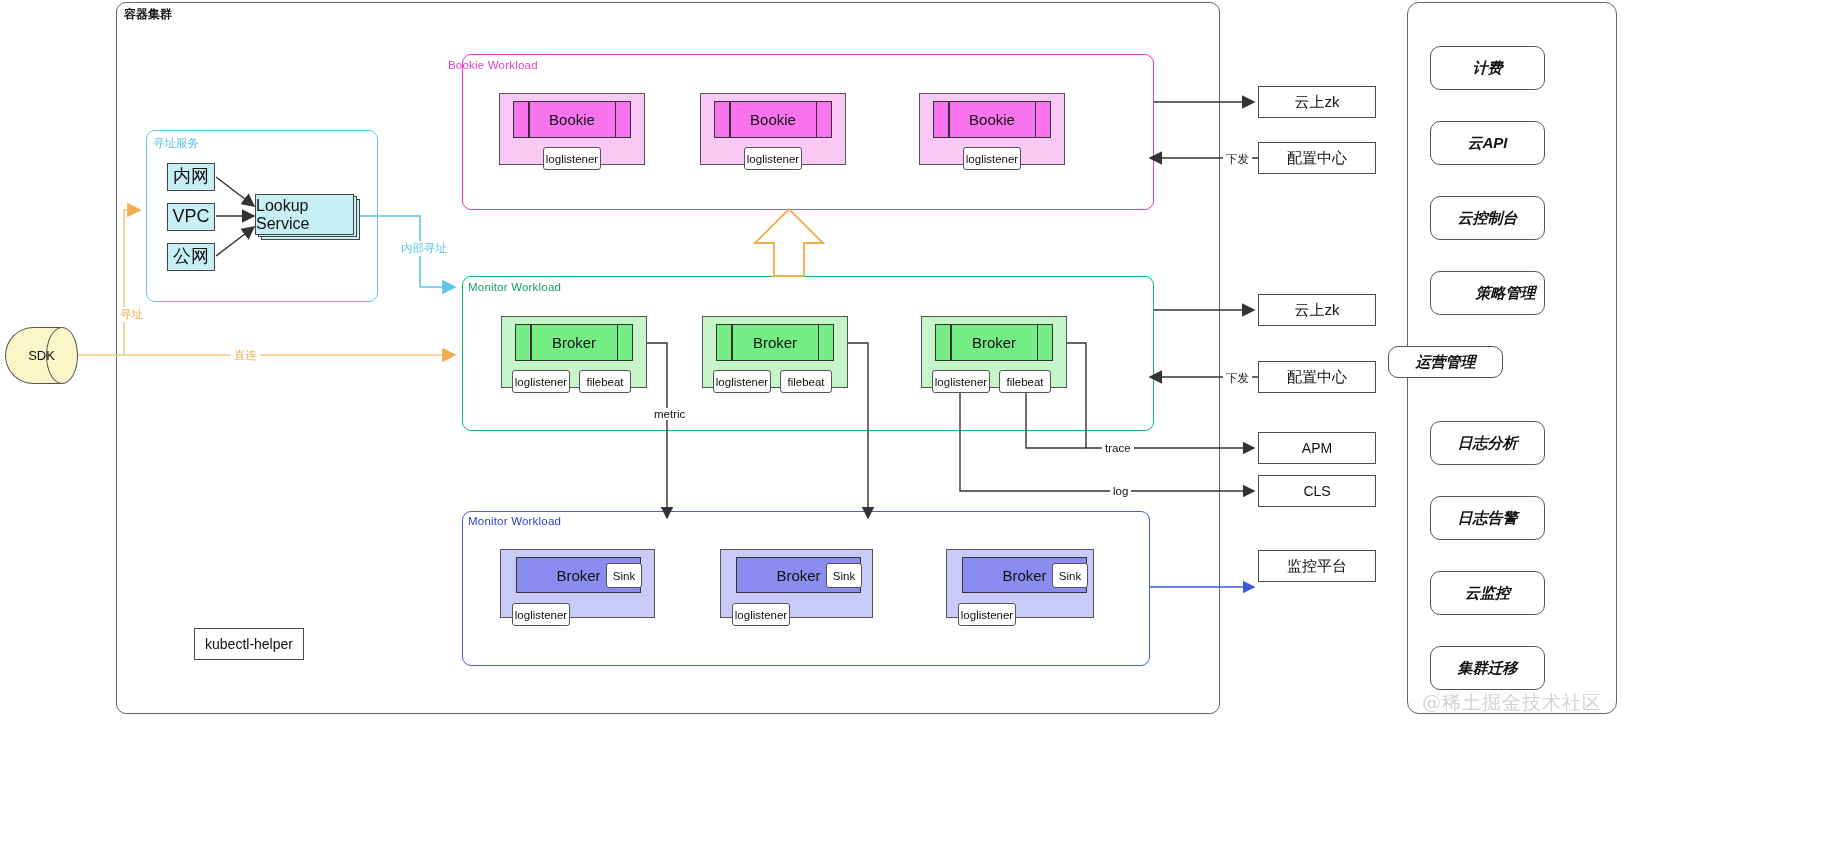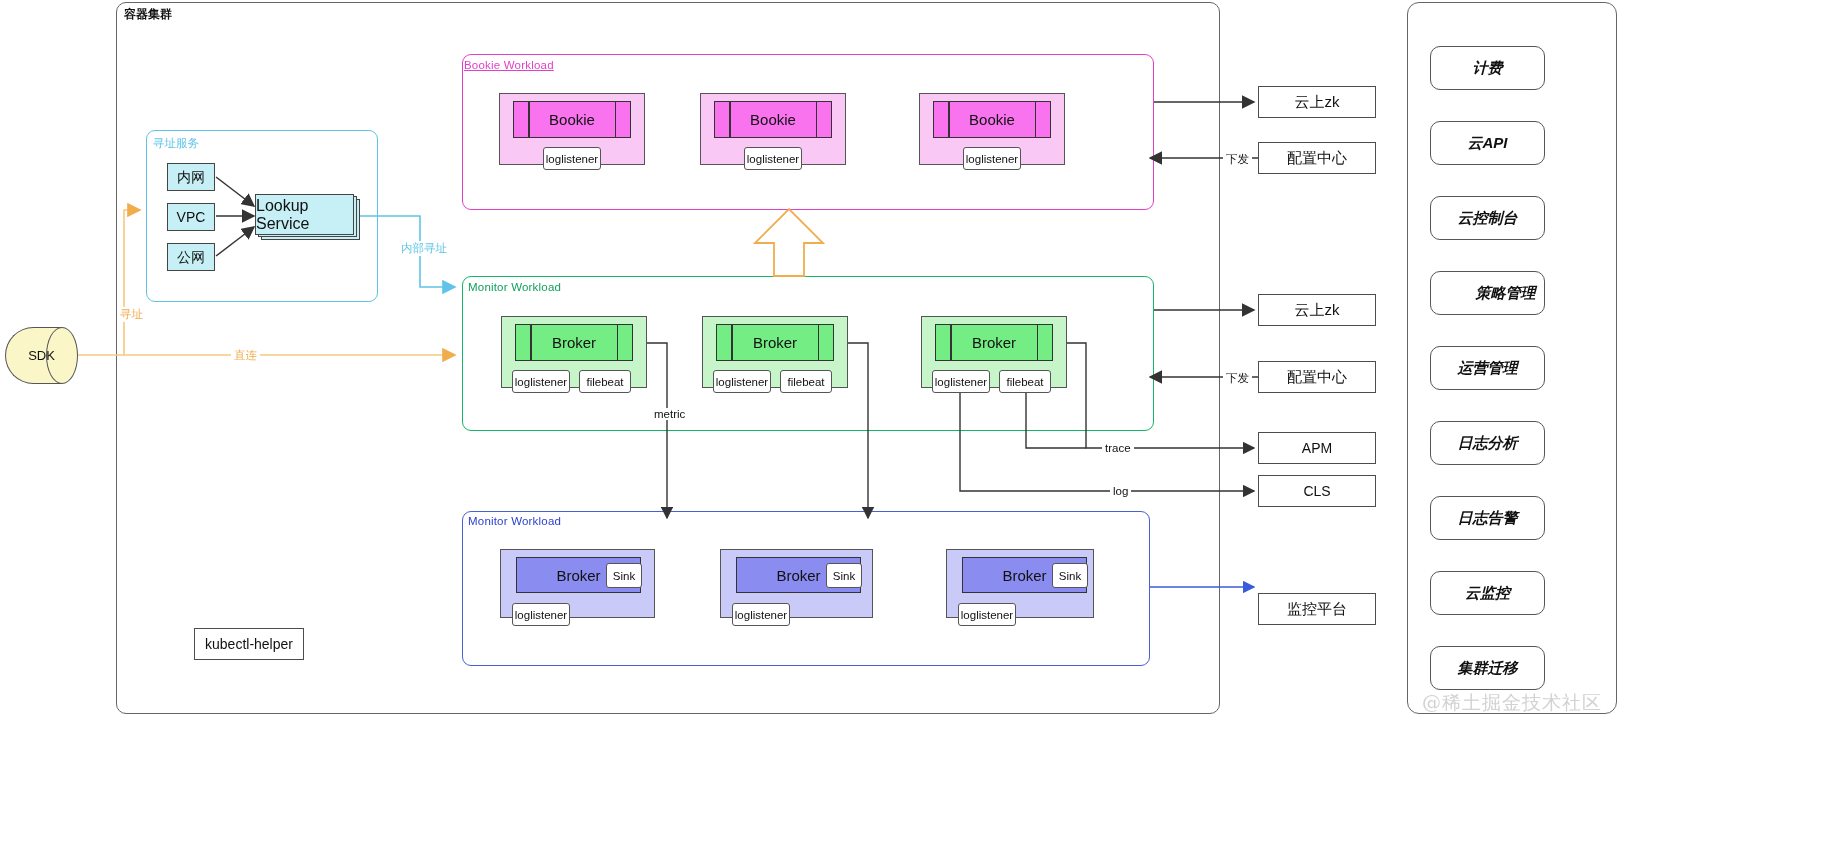--- a/index.html
+++ b/index.html
@@ -59,21 +59,21 @@
     font-size:11.5px; color:#111; z-index:9; white-space:nowrap;
   }
 
   
   .lookup-wrap { position:absolute; z-index:6; }
   .lookup-shadow { position:absolute; background:#c7f0f6; border:1.4px solid #444; }
   .lookup-main {
     position:absolute; left:0; top:0; background:#c7f0f6; border:1.4px solid #444;
     display:flex; align-items:center; justify-content:center; font-size:16px;
   }
-  .lk-small { background:#c7f0f6; border:1.3px solid #444; font-size:14px; }
+  .lk-small { background:#c7f0f6; border:1.3px solid #444; font-size:18px; }
 
   .addr-box { position:absolute; border:1.5px solid #5fc4e8; border-radius:9px; z-index:2; }
   .addr-title { position:absolute; color:#5fc4e8; font-size:11.5px; z-index:7; }
 
   
   .cyl { position:absolute; z-index:6; }
   .cyl-body {
     position:absolute; left:0; top:0; right:16px; bottom:0;
     background:#fbf6c8; border:1.4px solid #555; border-right:none;
     border-top-left-radius:50% 50%; border-bottom-left-radius:50% 50%;
@@ -181,21 +181,21 @@
   <div class="node lk-small" style="left:167px; top:203px; width:48px; height:28px;">VPC</div>
   <div class="node lk-small" style="left:167px; top:243px; width:48px; height:28px;">公网</div>
 
   <div class="lookup-wrap" style="left:255px; top:194px; width:104px; height:46px;">
     <div class="lookup-shadow" style="left:6px; top:5px; width:99px; height:41px;"></div>
     <div class="lookup-shadow" style="left:3px; top:2px; width:99px; height:41px;"></div>
     <div class="lookup-main" style="width:99px; height:41px;">Lookup Service</div>
   </div>
 
   <div class="wl wl-bookie" style="left:462px; top:54px; width:692px; height:156px;"></div>
-  <div class="wl-label lbl-bookie" style="left:464px; top:59px;text-decoration:underline;">Bookie Workload</div>
+  <div class="wl-label lbl-bookie" style="left:448px; top:59px;">Bookie Workload</div>
 
   <div class="pod pod-bookie" style="left:499px; top:93px; width:146px; height:72px;"></div>
   <div class="pod-in pod-bookie-in" style="left:513px; top:101px; width:118px; height:37px;">
     <span class="bar" style="left:14px;"></span>
       <span class="bar" style="right:14px;"></span>
     <span>Bookie</span>
   </div>
   <div class="pill" style="left:543px; top:147px; width:58px; height:23px;">loglistener</div>
 
   <div class="pod pod-bookie" style="left:700px; top:93px; width:146px; height:72px;"></div>
@@ -267,38 +267,38 @@
   </div>
   <div class="pill" style="left:1052px; top:563px; width:36px; height:25px;">Sink</div>
   <div class="pill" style="left:958px; top:603px; width:58px; height:23px;">loglistener</div>
 
   <div class="node cjk" style="left:1258px; top:86px; width:118px; height:32px;">云上zk</div>
   <div class="node cjk" style="left:1258px; top:142px; width:118px; height:32px;">配置中心</div>
   <div class="node cjk" style="left:1258px; top:294px; width:118px; height:32px;">云上zk</div>
   <div class="node cjk" style="left:1258px; top:361px; width:118px; height:32px;">配置中心</div>
   <div class="node" style="left:1258px; top:432px; width:118px; height:32px;">APM</div>
   <div class="node" style="left:1258px; top:475px; width:118px; height:32px;">CLS</div>
-  <div class="node cjk" style="left:1258px; top:593px; width:118px; height:32px;">监控平台</div>
+  <div class="node cjk" style="left:1258px; top:550px; width:118px; height:32px;">监控平台</div>
 
   <div class="elabel orange" style="left:117px; top:307px;">寻址</div>
   <div class="elabel orange" style="left:231px; top:348px;">直连</div>
   <div class="elabel blue" style="left:398px; top:241px;">内部寻址</div>
   <div class="elabel" style="left:651px; top:408px;">metric</div>
   <div class="elabel" style="left:1102px; top:442px;">trace</div>
   <div class="elabel" style="left:1102px; top:485px;margin-left:8px;">log</div>
   <div class="elabel" style="left:1223px; top:152px;">下发</div>
   <div class="elabel" style="left:1223px; top:371px;">下发</div>
 
   <div class="side-panel" style="left:1407px; top:2px; width:210px; height:712px;"></div>
 
   <div class="side-item" style="left:1430px; top:46px; width:115px; height:44px;">计费</div>
   <div class="side-item" style="left:1430px; top:121px; width:115px; height:44px;">云API</div>
   <div class="side-item" style="left:1430px; top:196px; width:115px; height:44px;">云控制台</div>
   <div class="side-item" style="left:1430px; top:271px; width:115px; height:44px;padding-left:36px;">策略管理</div>
-  <div class="side-item" style="left:1430px; top:346px; width:115px; height:44px;">运营管理</div>
+  <div class="side-item" style="left:1388px; top:346px; width:115px; height:32px;">运营管理</div>
   <div class="side-item" style="left:1430px; top:421px; width:115px; height:44px;">日志分析</div>
   <div class="side-item" style="left:1430px; top:496px; width:115px; height:44px;">日志告警</div>
   <div class="side-item" style="left:1430px; top:571px; width:115px; height:44px;">云监控</div>
   <div class="side-item" style="left:1430px; top:646px; width:115px; height:44px;">集群迁移</div>
 
   <div class="watermark" style="left:1422px; top:690px;">@稀土掘金技术社区</div>
 
 </div>
 
 </body></html>

